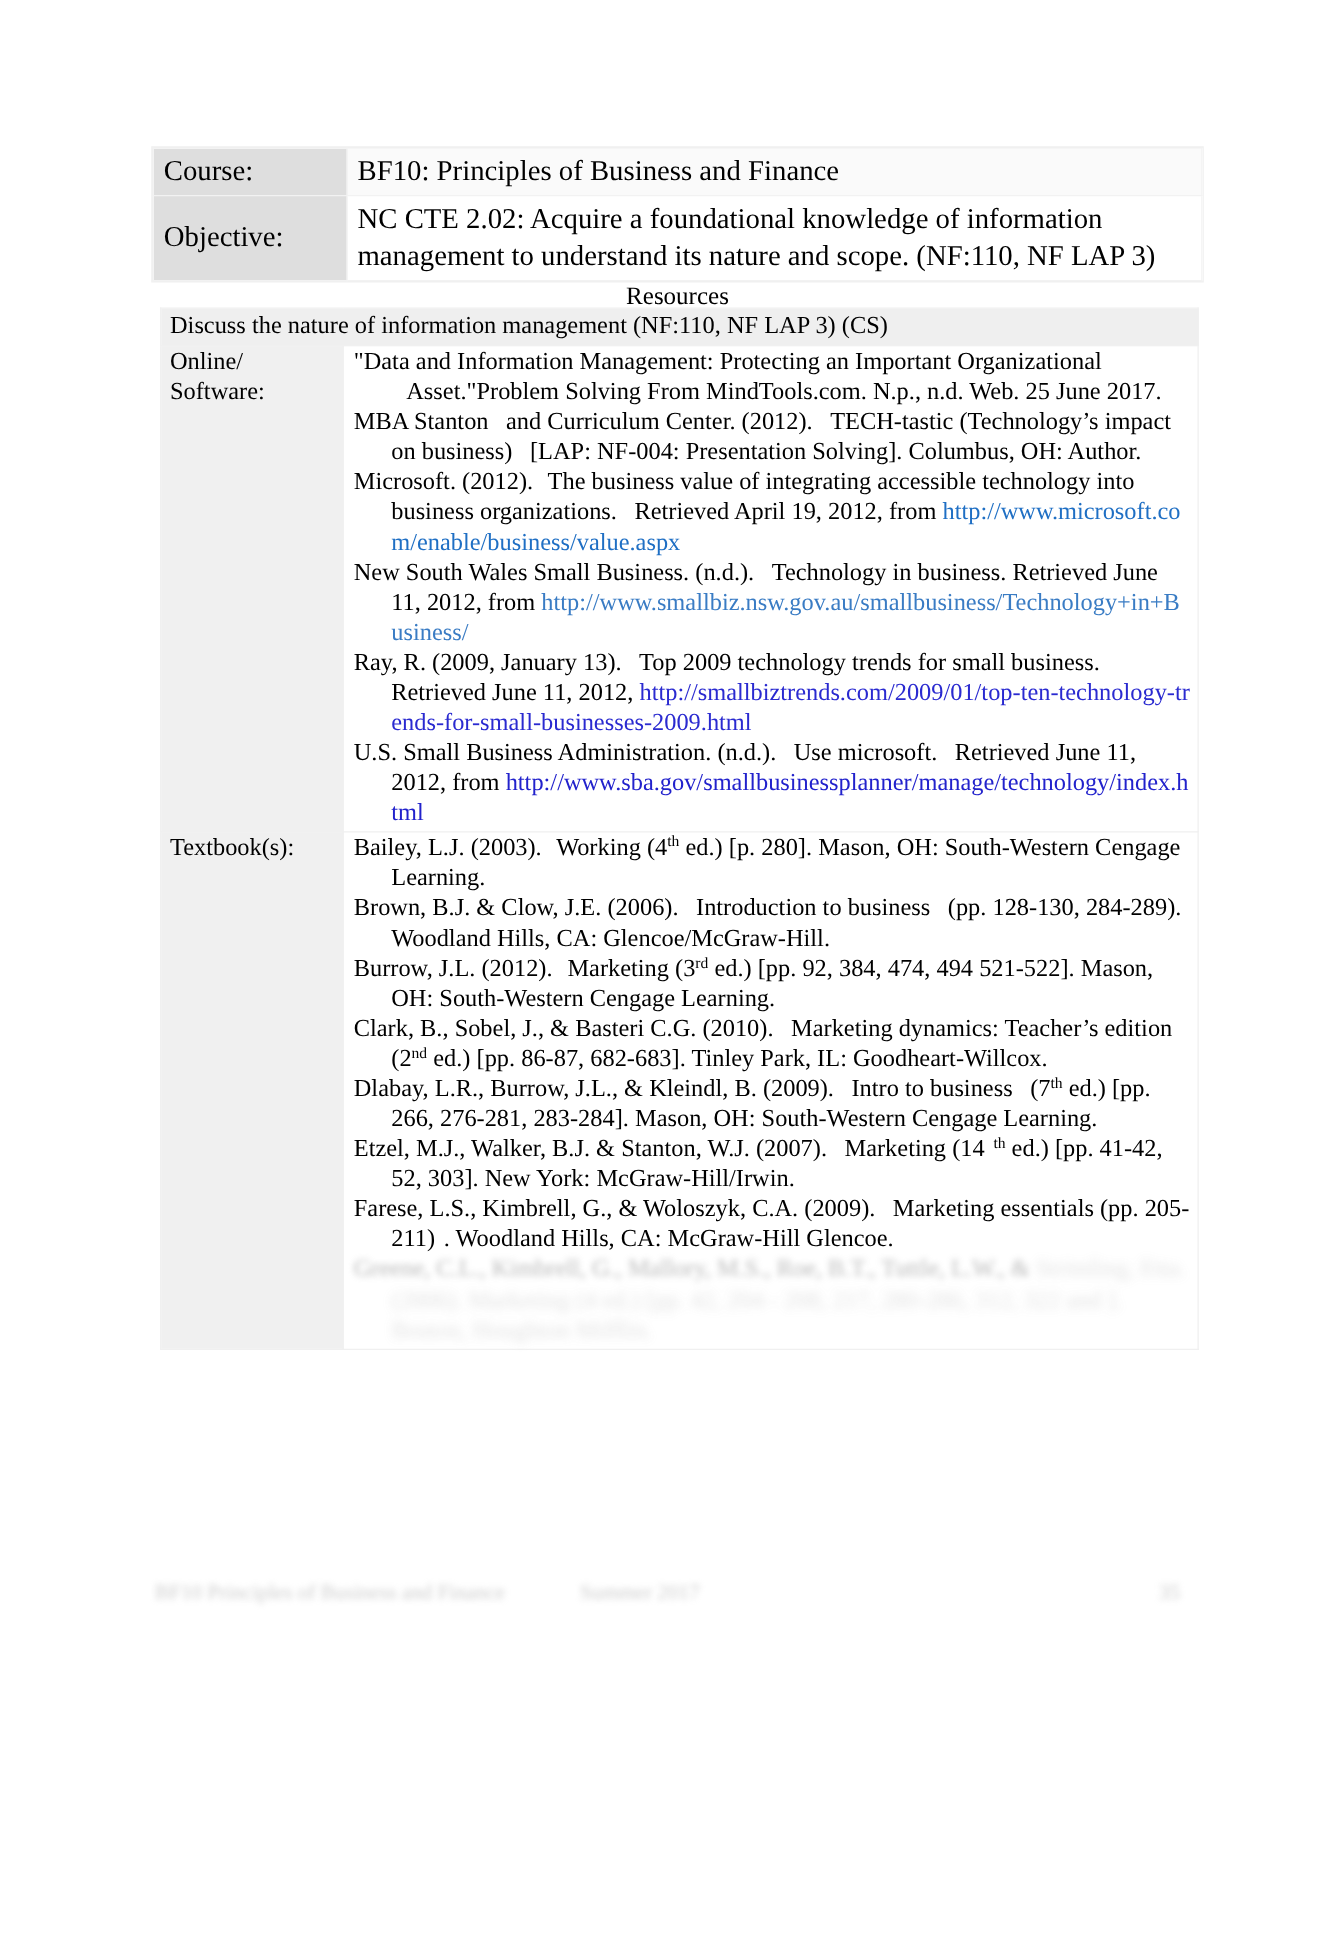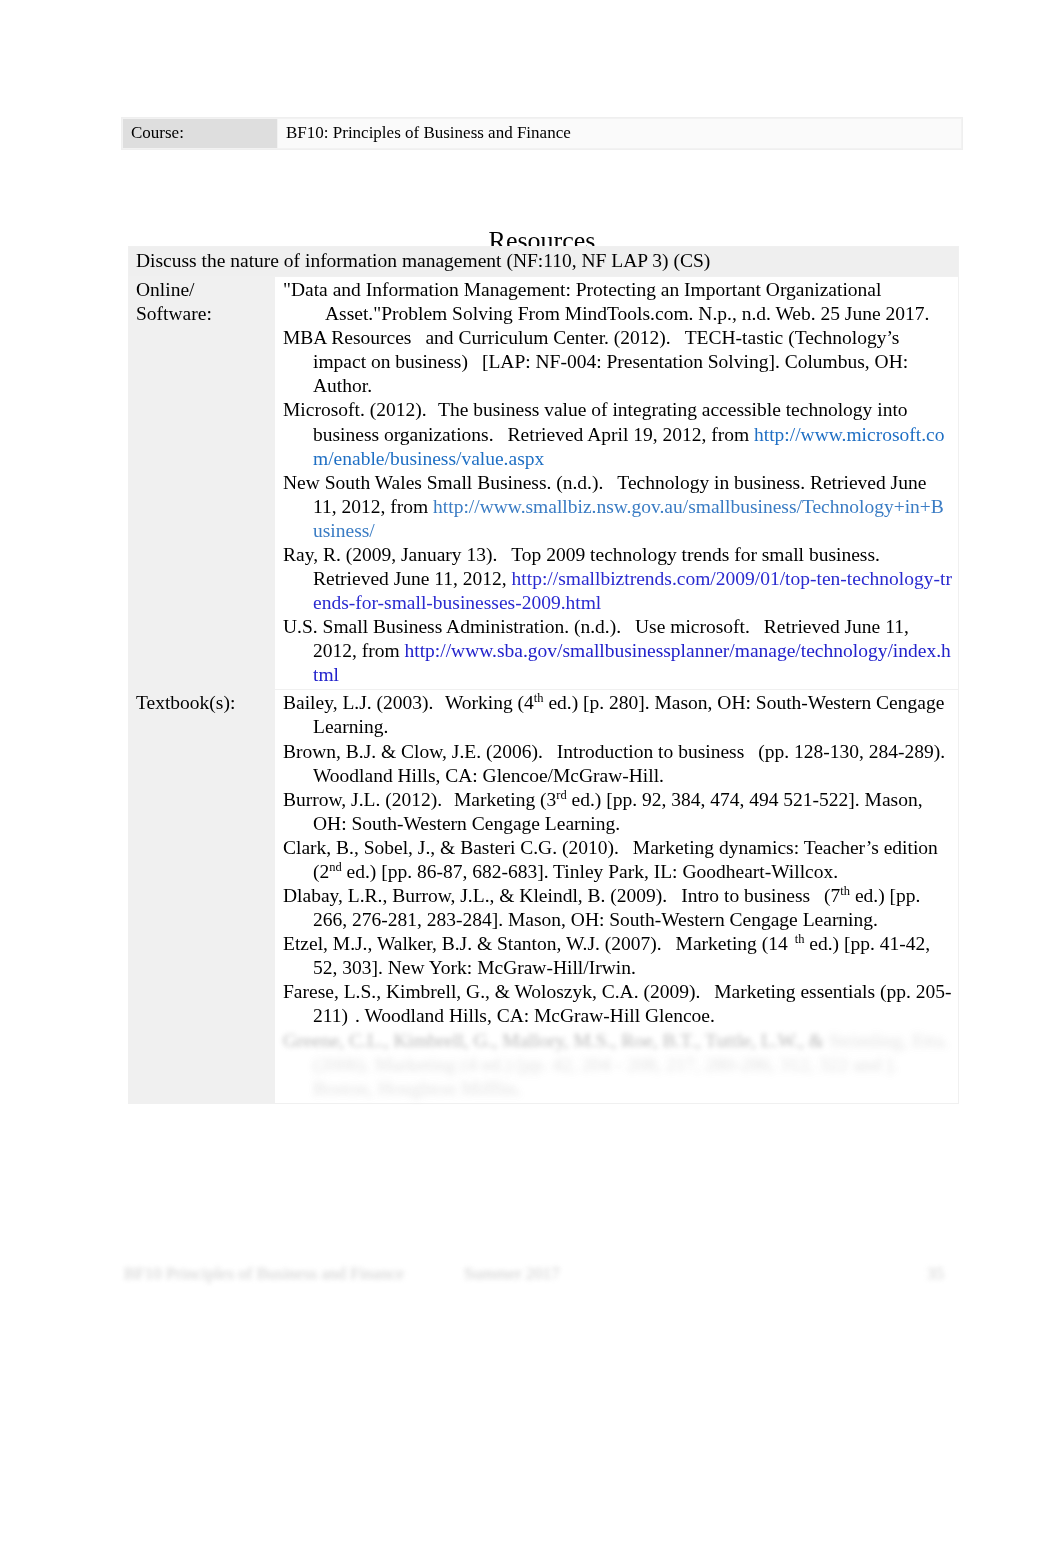--- a/index.html
+++ b/index.html
@@ -31,21 +31,21 @@
     left: 122px;
     top: 118px;
     width: 840px;
     border-collapse: collapse;
     table-layout: fixed;
     box-shadow: 0 0 0 1px #efefef;
   }
   .info-table td {
     vertical-align: top;
     padding: 3px 6px 3px 8px;
-    font-size: 17px;
+    font-size: 23px;
     line-height: 1.33;
     border: 1px solid #f2f2f2;
   }
   .info-label {
     width: 140px;
     background: #dedede;
     white-space: nowrap;
   }
   .info-value {
     background: #fafafa;
@@ -57,21 +57,21 @@
     vertical-align: middle !important;
   }
 
   
   .resources-caption {
     position: absolute;
     left: 122px;
     top: 224px;
     width: 840px;
     text-align: center;
-    font-size: 26px;
+    font-size: 20px;
     line-height: 1.3;
   }
 
   
   .res-table {
     position: absolute;
     left: 128px;
     top: 246px;
     width: 830px;
     border-collapse: collapse;
@@ -166,20 +166,24 @@
 <body>
 
 <div class="page">
 
   <table class="info-table">
     <tbody>
       <tr class="info-row-1">
         <td class="info-label">Course:</td>
         <td class="info-value">BF10: Principles of Business and Finance</td>
       </tr>
+      <tr class="info-row-2">
+        <td class="info-label info-label-mid">Objective:</td>
+        <td class="info-value">NC CTE 2.02: Acquire a foundational knowledge of information management to understand its nature and scope. (NF:110, NF LAP 3)</td>
+      </tr>
     </tbody>
   </table>
 
   <div class="resources-caption">Resources</div>
 
   <table class="res-table">
     <colgroup>
       <col style="width:146px">
       <col style="width:684px">
     </colgroup>
@@ -196,21 +200,21 @@
         </td>
         <td class="content-cell">
 
           <p class="cite deep">
             <span>"Data and Information Management: Protecting an Important</span>
             <span>Organizational Asset."Problem Solving From MindTools.com. N.p.,</span>
             <span>n.d. Web. 25 June 2017.</span>
           </p>
 
           <p class="cite">
-            <span>MBA Resources</span><span class="sp"></span><span>and Curriculum Center. (2012).</span><span class="sp"></span><span>TECH-tastic</span>
+            <span>MBA Stanton</span><span class="sp"></span><span>and Curriculum Center. (2012).</span><span class="sp"></span><span>TECH-tastic</span>
             <span>(Technology’s impact on business)</span><span class="sp"></span><span>[LAP: NF-004: Presentation</span>
             <span>Solving]. Columbus, OH: Author.</span>
           </p>
 
           <p class="cite">
             <span>Microsoft. (2012).</span><span class="sp-sm"></span>
             <span>The business value of integrating accessible</span>
             <span>technology into business organizations.</span><span class="sp"></span><span>Retrieved April 19, 2012,</span>
             <span>from</span>
             <span class="url" style="color:#1f6fc4">http://www.microsoft.com/enable/business/value.aspx</span>

